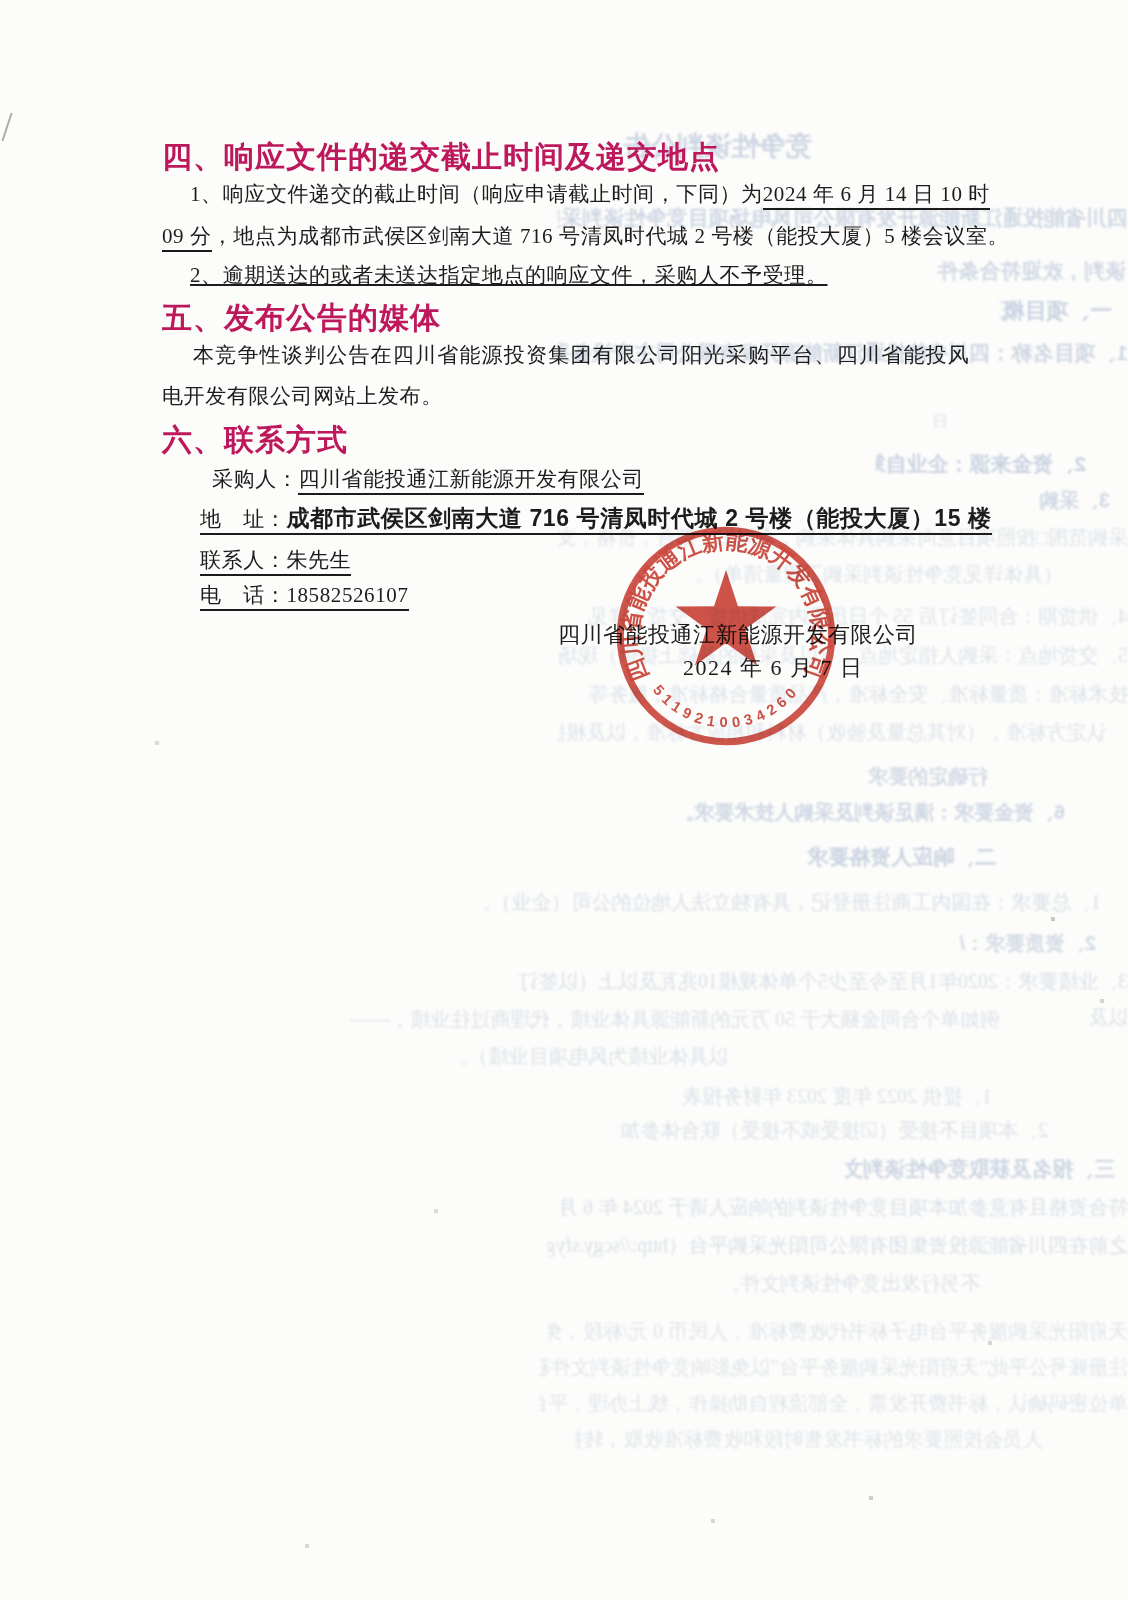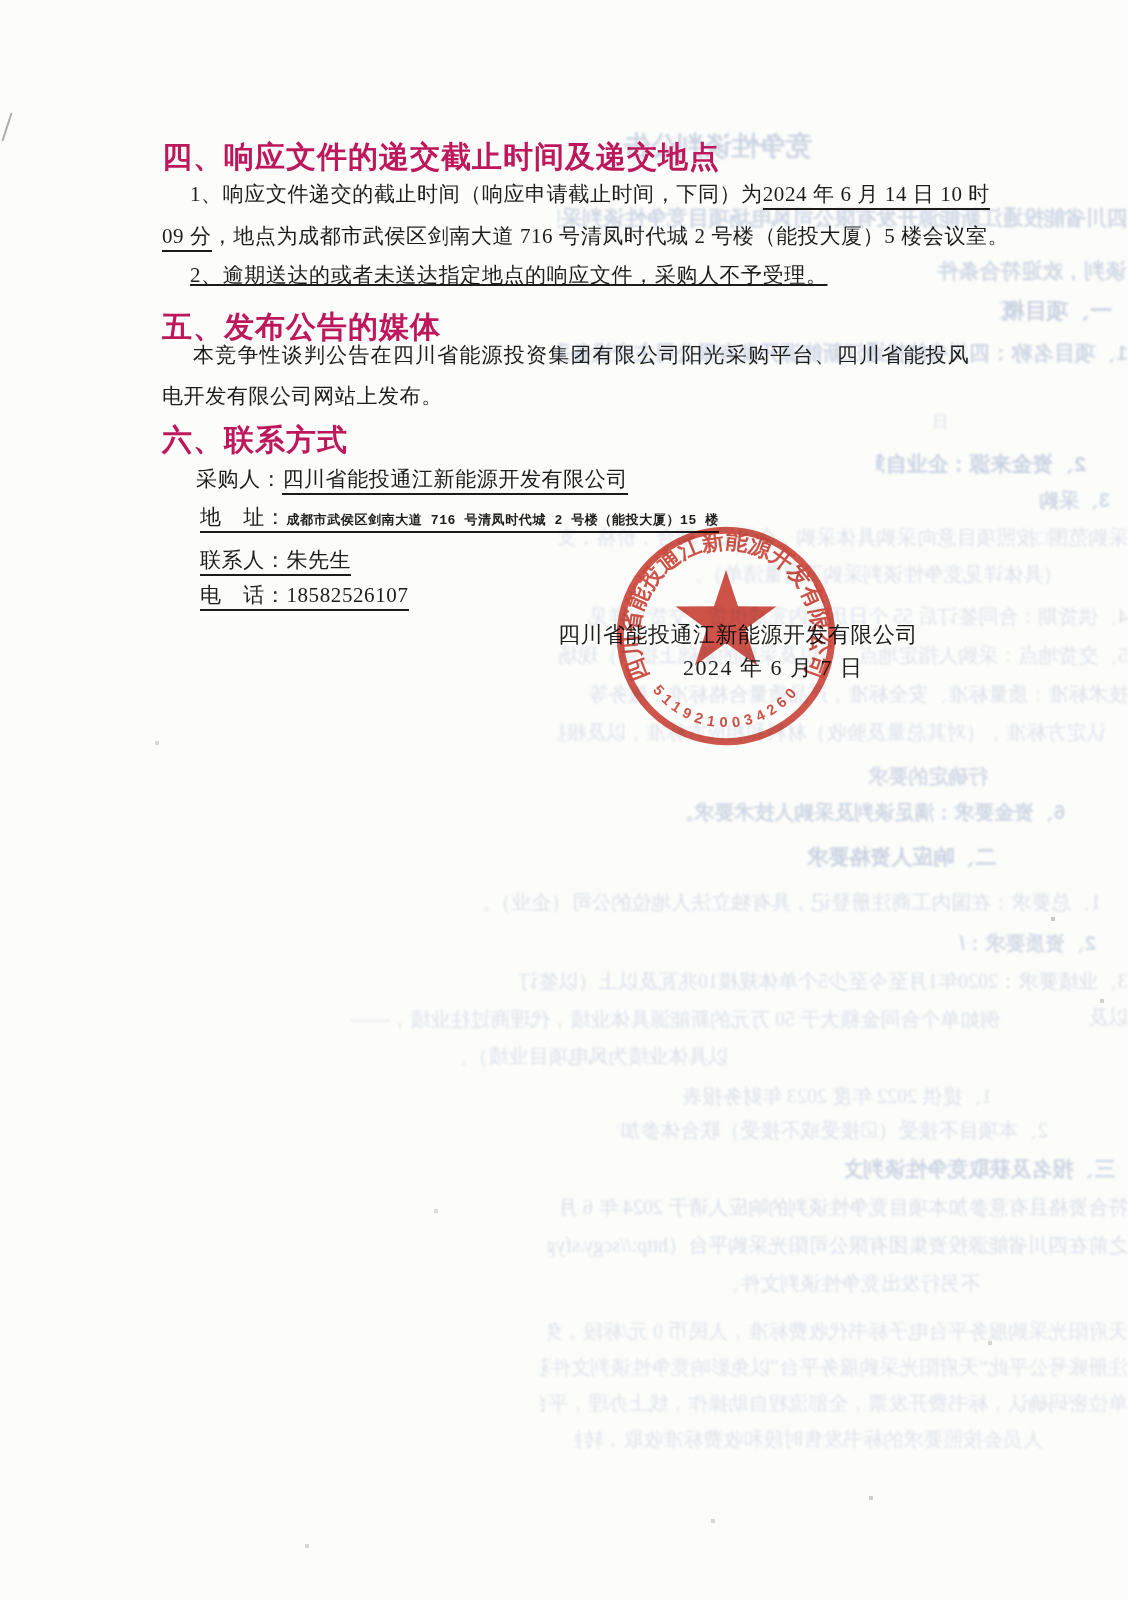--- a/index.html
+++ b/index.html
@@ -99,34 +99,34 @@
   <div class="line b" style="left:190px;top:181px;">
     <span>1、响应文件递交的截止时间（响应申请截止时间，下同）为</span><span class="u">2024 年 6 月 14 日 10 时</span>
   </div>
 
   <div class="line b" style="left:162px;top:223px;">
     <span class="u">09 分</span><span>，地点为成都市武侯区剑南大道 716 号清凤时代城 2 号楼（能投大厦）5 楼会议室。</span>
   </div>
 
   <div class="line b" style="left:190px;top:262px;text-decoration:underline;">2、逾期送达的或者未送达指定地点的响应文件，采购人不予受理。</div>
 
-  <div class="line h" style="left:162px;top:299px;margin-top:9px;">五、发布公告的媒体</div>
+  <div class="line h" style="left:162px;top:299px;">五、发布公告的媒体</div>
 
   <div class="line b" style="left:193px;top:342px;letter-spacing:1.2px;">本竞争性谈判公告在四川省能源投资集团有限公司阳光采购平台、四川省能投风</div>
 
   <div class="line b" style="left:162px;top:383px;">电开发有限公司网站上发布。</div>
 
   <div class="line h" style="left:162px;top:421px;">六、联系方式</div>
 
-  <div class="line b" style="left:196px;top:466px;">
+  <div class="line b" style="left:212px;top:466px;">
     <span>采购人：</span><span class="u">四川省能投通江新能源开发有限公司</span>
   </div>
 
   <div class="line b" style="left:200px;top:504px;">
-    <span class="u"><span>地　址：</span><span class="bold" style="font-family:Liberation Mono, monospace;font-size:13px;">成都市武侯区剑南大道 716 号清凤时代城 2 号楼（能投大厦）15 楼</span></span>
+    <span class="u"><span>地　址：</span><span class="bold" style="font-family:Liberation Sans, sans-serif;font-size:23px;">成都市武侯区剑南大道 716 号清凤时代城 2 号楼（能投大厦）15 楼</span></span>
   </div>
 
   <div class="line b" style="left:200px;top:547px;">
     <span class="u"><span>联系人：</span><span>朱先生</span></span>
   </div>
 
   <div class="line b" style="left:200px;top:582px;">
     <span class="u"><span>电　话：</span><span>18582526107</span></span>
   </div>
 

